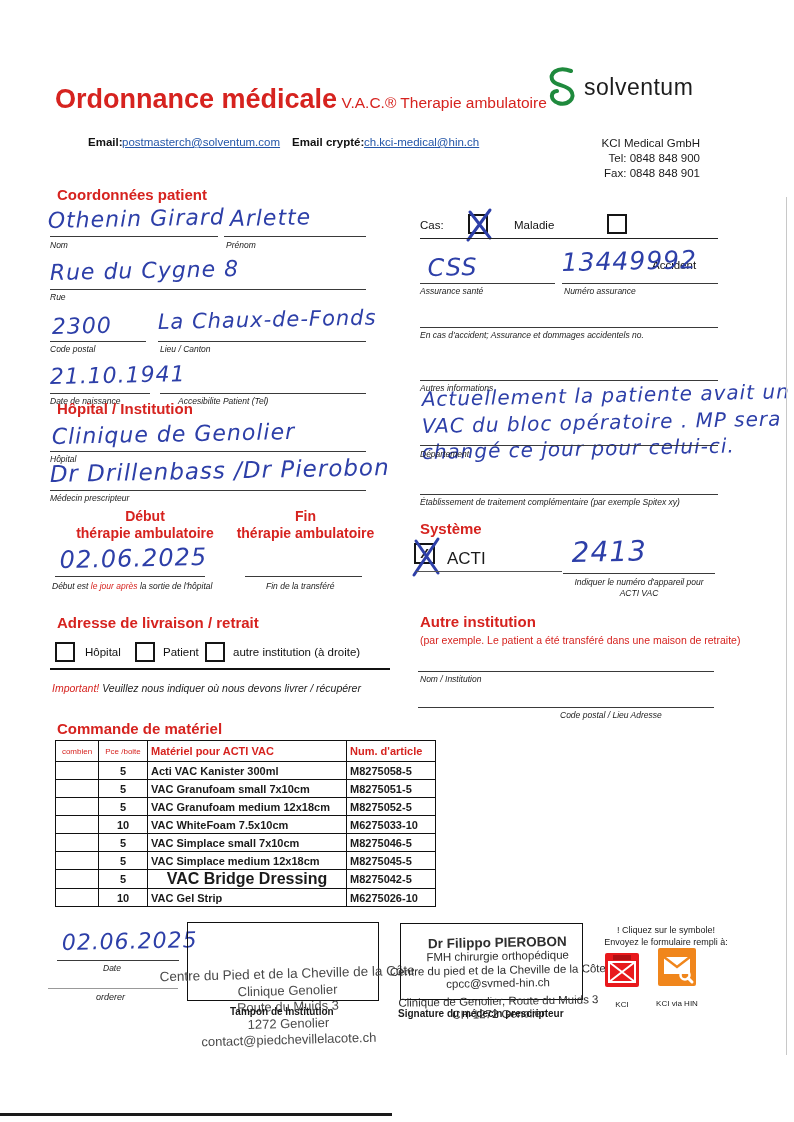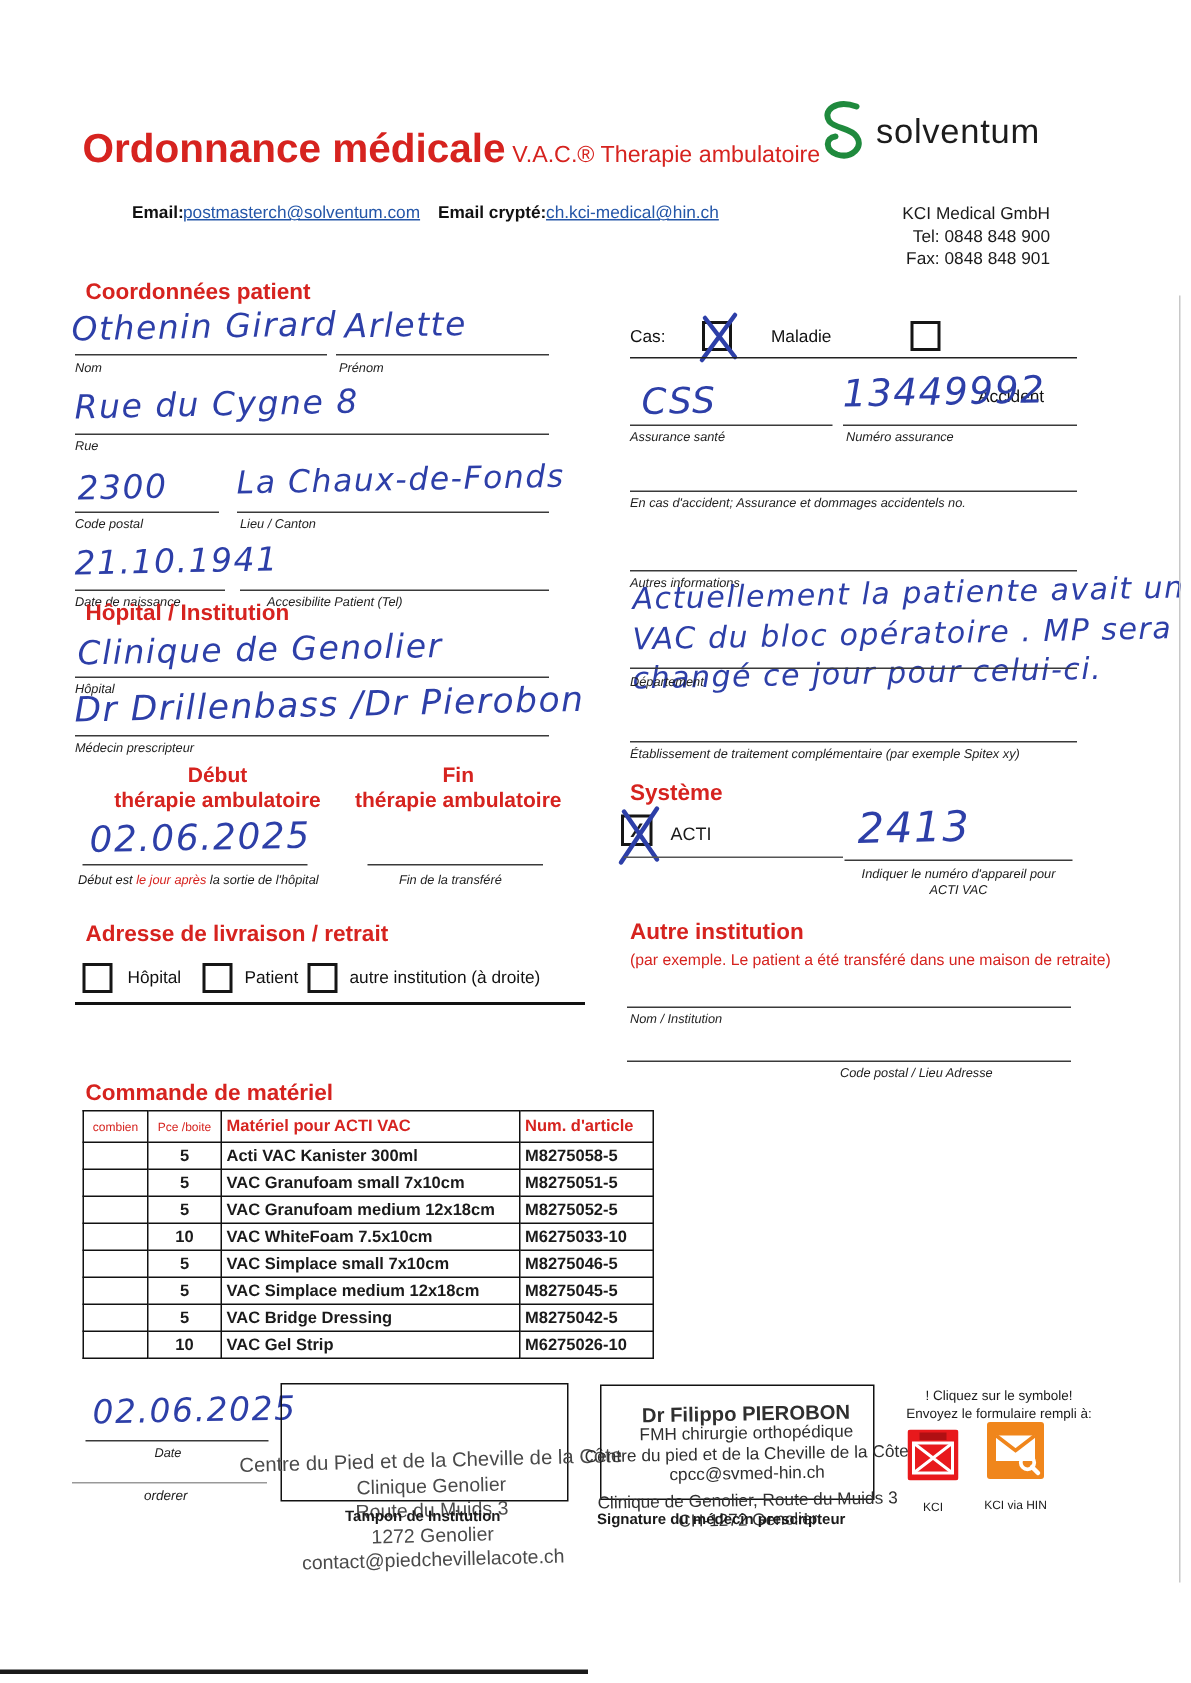--- a/index.html
+++ b/index.html
@@ -126,37 +126,40 @@
   <div class="abs" style="left:52px;top:581px;font-size:8.5px;font-style:italic;white-space:nowrap;text-align:center;">
     <span>Début est </span><span style="color:#d6231f;">le jour après</span><span> la sortie de l'hôpital</span>
   </div>
   <div class="abs lbl" style="left:266px;top:581px;">Fin de la transféré</div>
 
   <div class="abs sec" style="left:420px;top:520px;">Système</div>
   <div class="abs cb" style="left:414px;top:543px;width:17px;height:17px;text-align:center;font-weight:bold;font-size:13px;line-height:17px;">X</div>
   <svg class="abs" style="left:402px;top:531px;" width="46" height="48">
     <path d="M14,10 L36,42 M36,8 L12,44" stroke="#2d3fa8" stroke-width="3" fill="none" stroke-linecap="round"></path>
   </svg>
-  <span class="abs" style="left:447px;top:549px;font-size:12px;">ACTI</span>
+  <span class="abs" style="left:447px;top:549px;font-size:17px;">ACTI</span>
   <div class="abs" style="left:416px;top:571px;width:146px;border-bottom:1.6px solid #555;"></div>
   <div class="abs hw" style="left:572px;top:536px;font-size:28px;">2413</div>
   <div class="abs line" style="left:563px;top:573px;width:152px;"></div>
   <div class="abs" style="left:563px;top:577px;width:152px;text-align:center;font-size:8.5px;font-style:italic;line-height:11px;">
     <div>Indiquer le numéro d'appareil pour</div>
     <div>ACTI VAC</div>
   </div>
 
   <div class="abs sec" style="left:57px;top:614px;">Adresse de livraison / retrait</div>
   <div class="abs cb" style="left:55px;top:642px;width:16px;height:16px;"></div>
   <span class="abs rowlbl" style="left:85px;top:646px;">Hôpital</span>
   <div class="abs cb" style="left:135px;top:642px;width:16px;height:16px;"></div>
   <span class="abs rowlbl" style="left:163px;top:646px;">Patient</span>
   <div class="abs cb" style="left:205px;top:642px;width:16px;height:16px;"></div>
   <span class="abs rowlbl" style="left:233px;top:646px;">autre institution (à droite)</span>
   <div class="abs" style="left:50px;top:668px;width:340px;border-bottom:2.2px solid #111;"></div>
+  <div class="abs" style="left:52px;top:682px;font-size:10.5px;font-style:italic;white-space:nowrap;">
+    <span style="color:#d6231f;">Important!</span><span> Veuillez nous indiquer où nous devons livrer / récupérer</span>
+  </div>
 
   <div class="abs sec" style="left:420px;top:613px;">Autre institution</div>
   <div class="abs" style="left:420px;top:634px;font-size:10.5px;color:#d6231f;white-space:nowrap;">(par exemple. Le patient a été transféré dans une maison de retraite)</div>
   <div class="abs line" style="left:418px;top:671px;width:296px;"></div>
   <div class="abs lbl" style="left:420px;top:674px;">Nom / Institution</div>
   <div class="abs line" style="left:418px;top:707px;width:296px;"></div>
   <div class="abs lbl" style="left:560px;top:710px;">Code postal / Lieu Adresse</div>
 
   <div class="abs sec" style="left:57px;top:720px;">Commande de matériel</div>
   <table class="mat abs" style="left:55px;top:740px;">
@@ -199,21 +202,21 @@
         </tr>
     <tr style="height:18px;">
           <td></td>
           <td style="text-align:center;font-weight:bold;font-size:11px;">5</td>
           <td style="font-weight:bold;font-size:11px;">VAC Simplace medium 12x18cm</td>
           <td style="font-weight:bold;font-size:11px;">M8275045-5</td>
         </tr>
     <tr style="height:18px;">
           <td></td>
           <td style="text-align:center;font-weight:bold;font-size:11px;">5</td>
-          <td style="font-weight:bold;font-size:11px;">VAC Bridge Dressing</td>
+          <td style="font-weight:bold;font-size:16px;text-align:center;">VAC Bridge Dressing</td>
           <td style="font-weight:bold;font-size:11px;">M8275042-5</td>
         </tr>
     <tr style="height:18px;">
           <td></td>
           <td style="text-align:center;font-weight:bold;font-size:11px;">10</td>
           <td style="font-weight:bold;font-size:11px;">VAC Gel Strip</td>
           <td style="font-weight:bold;font-size:11px;">M6275026-10</td>
         </tr>
   </tbody>
     </table>

